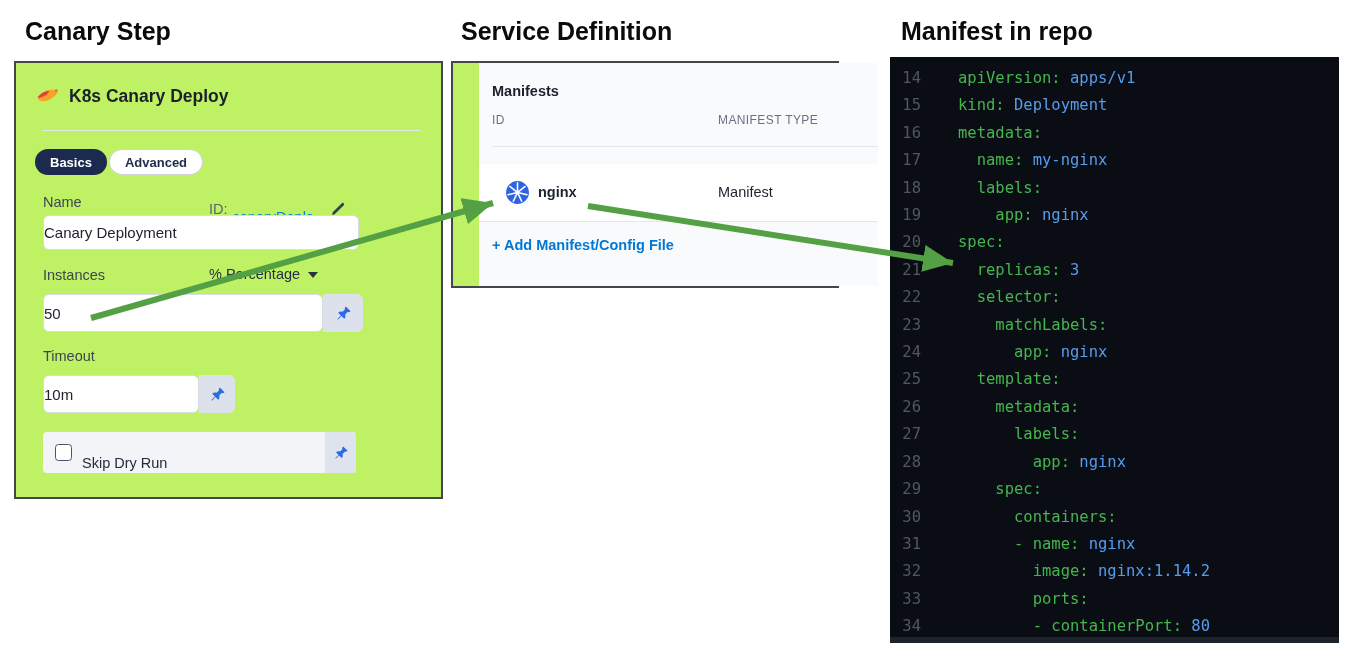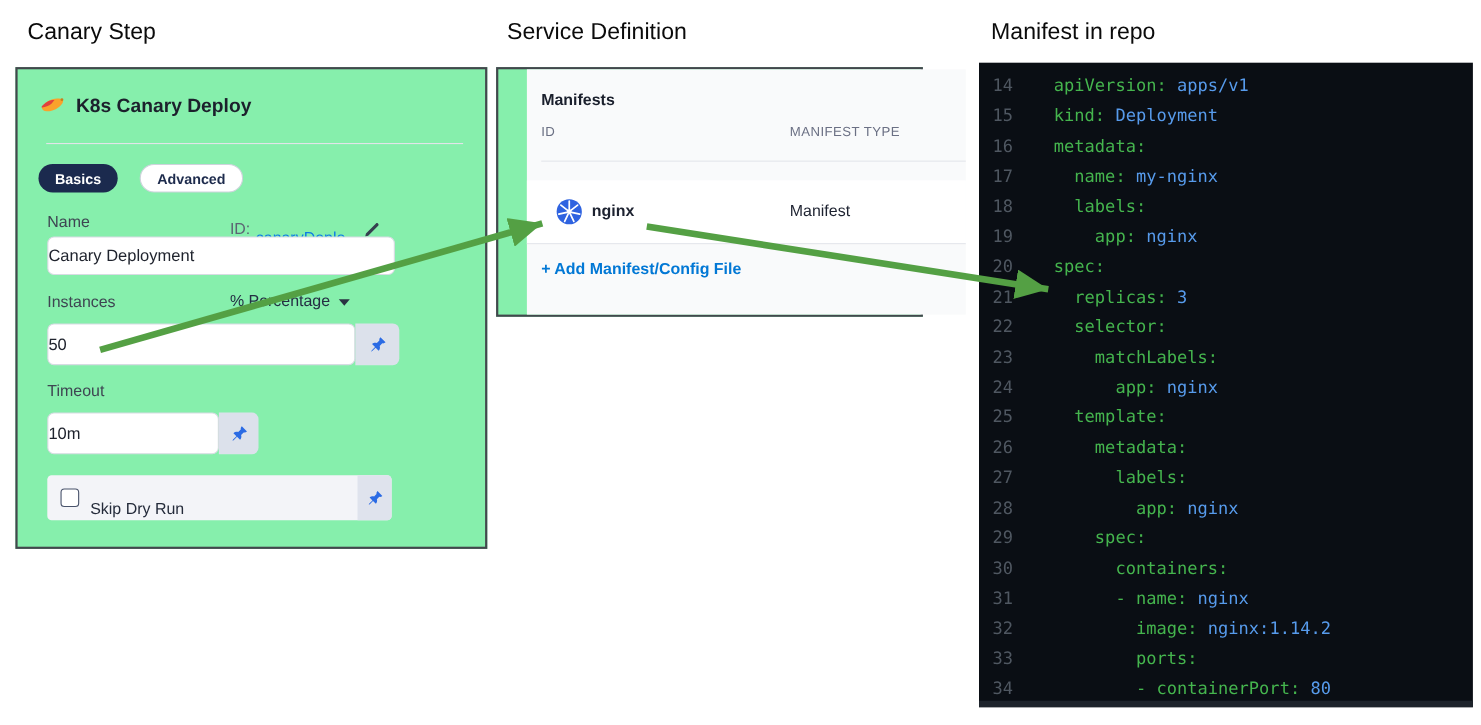--- a/index.html
+++ b/index.html
@@ -4,29 +4,29 @@
 <style>
   :root{
     --arrow-green:#54A044; --code-key-green:#45B54E; --code-value-blue:#579BEC;
     --code-line-number:#4F5761; --code-bg:#0A0E14; --link-blue:#0278D5;
     --id-link-blue:#0B7BE5; --kubernetes-blue:#2F63E0; --pin-blue:#2B6BE4;
     --tab-active-navy:#1B2A4E;
   }
   *{box-sizing:border-box; margin:0; padding:0;}
   html,body{width:1346px; height:659px; background:#ffffff; overflow:hidden;
     font-family:"Liberation Sans", sans-serif;}
-  .heading{position:absolute; top:17px; font-size:21px; color:#0b0b0b; font-weight:400;}
-
-  
-  .panel{position:absolute; background:#86efac; border:2px solid #43474d;}
+  .heading{position:absolute; top:17px; font-size:25px; color:#0b0b0b; font-weight:700;}
+
+  
+  .panel{position:absolute; background:#bef264; border:2px solid #43474d;}
   #panel-canary{left:14px; top:61px; width:429px; height:438px;}
   .cp-header{position:absolute; left:20px; top:22px; display:flex; align-items:center; gap:9px;}
   .cp-title{font-size:17.5px; font-weight:700; color:#1c202c;}
   .cp-divider{position:absolute; left:26px; right:20px; top:67px; height:1px; background:#e2e4e9;}
-  .tabs{position:absolute; left:19px; top:86px; display:flex; gap:20px;}
+  .tabs{position:absolute; left:19px; top:86px; display:flex; gap:2px;}
   .pill{height:26px; border-radius:13px; padding:0 15px; display:flex; align-items:center;
     font-size:13px; font-weight:700; cursor:pointer;}
   .pill.active{background:var(--tab-active-navy,#1B2A4E); color:#fff;}
   .pill.inactive{background:#fff; color:#1d2b4c; border:1px solid #ced3dc;}
   .field-label{position:absolute; font-size:14.5px; color:#3e4552; line-height:18px;}
   .id-group{position:absolute; left:193px; top:130px; display:flex; align-items:center; gap:5px; font-size:14.5px;}
   .id-prefix{color:#5c6473;}
   .id-link{color:var(--id-link-blue,#0B7BE5); cursor:pointer;margin-top:16px;}
   .text-input{position:absolute; background:#fff; border:1px solid #d8dbe3; border-radius:6px;
     font-size:15px; color:#20242e; display:flex; align-items:center; }

